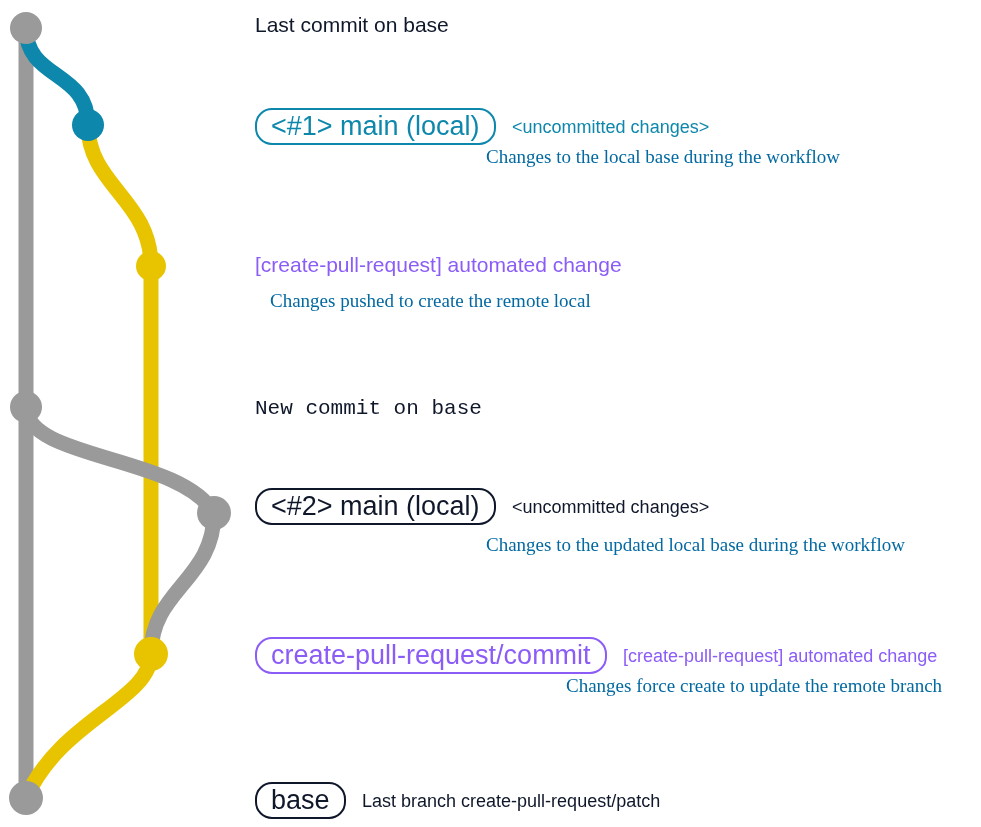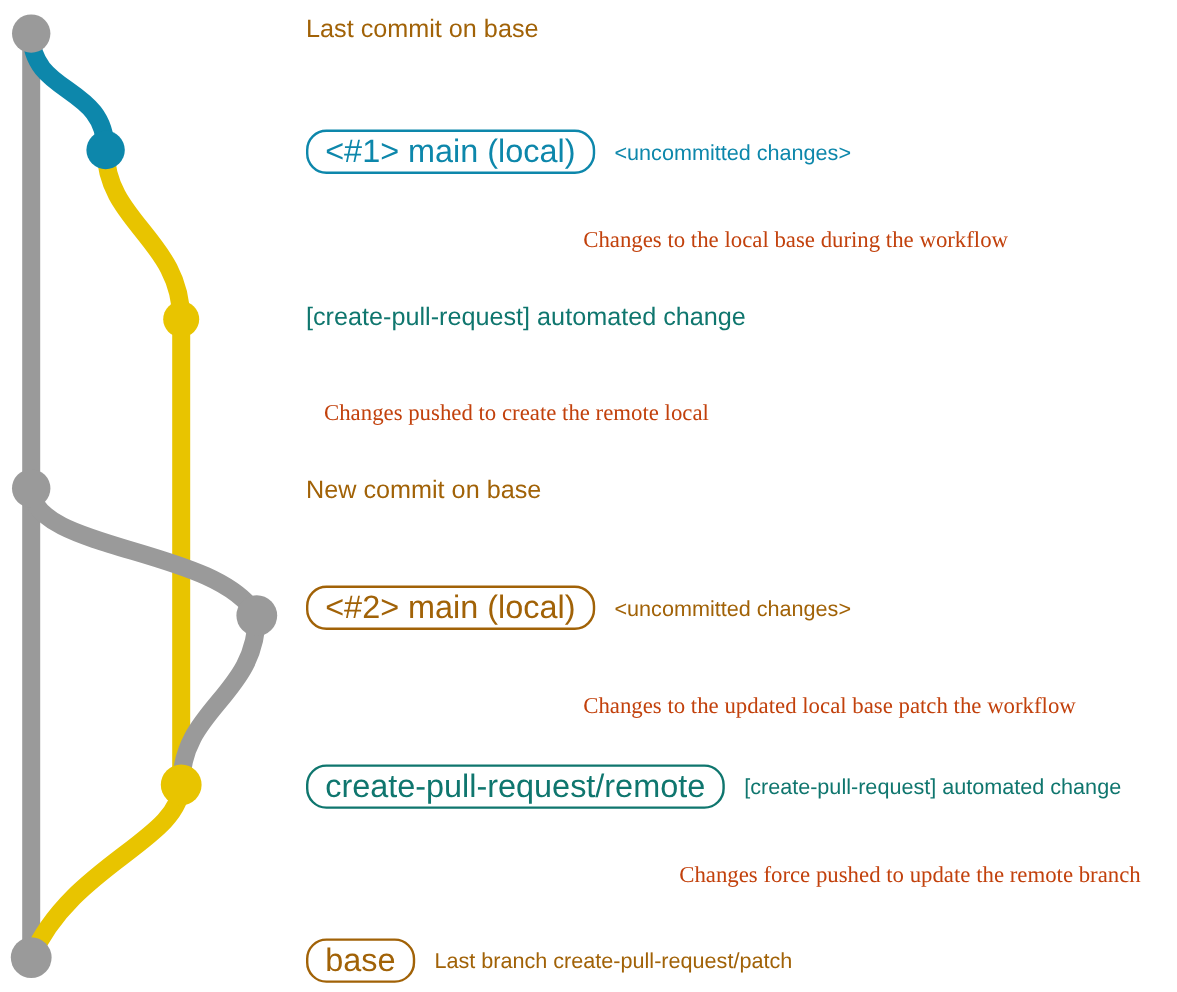--- a/index.html
+++ b/index.html
@@ -32,26 +32,25 @@
   }
   .plain-head{
     font-size:21px;
     line-height:22px;
   }
   .desc{
     position:absolute;
     white-space:nowrap;
     font-family:"Liberation Serif", serif;
     font-size:19px;
-    color:#c2410c;
-    margin-top:44px;
+    color:#0369a1;
   }
   .c-blue{color:#0d87ab;}
-  .c-yellow{color:#0f766e;}
-  .c-gray{color:#a16207;}
+  .c-yellow{color:#8b5cf6;}
+  .c-gray{color:#0f172a;}
 </style>
 </head>
 <body>
 
 <svg id="graph" viewBox="0 0 981 827" xmlns="http://www.w3.org/2000/svg">
 
   <path d="M26,28 L26,798" stroke="#9a9a9a" stroke-width="15" fill="none" stroke-linecap="round"></path>
 
   <path d="M88,125 C88,185 151,200 151,266 L151,654" stroke="#e8c400" stroke-width="15" fill="none" stroke-linecap="round"></path>
   <path d="M151,654 C151,700 60,720 26,798" stroke="#e8c400" stroke-width="15" fill="none" stroke-linecap="round"></path>
@@ -78,32 +77,32 @@
   <span class="pill c-blue">&lt;#1&gt; main (local)</span>
   <span class="headline c-blue">&lt;uncommitted changes&gt;</span>
 </div>
 <div class="desc" style="left:486px;top:146px;">Changes to the local base during the workflow</div>
 
 <div class="row" style="left:255px;top:254px;">
   <span class="plain-head c-yellow">[create-pull-request] automated change</span>
 </div>
 <div class="desc" style="left:270px;top:290px;">Changes pushed to create the remote local</div>
 
-<div class="row" style="left:255px;top:398px;">
+<div class="row" style="left:255px;top:398px;font-family:Liberation Mono, monospace;">
   <span class="plain-head c-gray">New commit on base</span>
 </div>
 
 <div class="row" style="left:255px;top:488px;">
   <span class="pill c-gray">&lt;#2&gt; main (local)</span>
   <span class="headline c-gray">&lt;uncommitted changes&gt;</span>
 </div>
-<div class="desc" style="left:486px;top:534px;">Changes to the updated local base patch the workflow</div>
+<div class="desc" style="left:486px;top:534px;">Changes to the updated local base during the workflow</div>
 
 <div class="row" style="left:255px;top:637px;">
-  <span class="pill c-yellow">create-pull-request/remote</span>
+  <span class="pill c-yellow">create-pull-request/commit</span>
   <span class="headline c-yellow">[create-pull-request] automated change</span>
 </div>
-<div class="desc" style="left:566px;top:675px;">Changes force pushed to update the remote branch</div>
+<div class="desc" style="left:566px;top:675px;">Changes force create to update the remote branch</div>
 
 <div class="row" style="left:255px;top:782px;">
   <span class="pill c-gray">base</span>
   <span class="headline c-gray">Last branch create-pull-request/patch</span>
 </div>
 
 </body></html>

